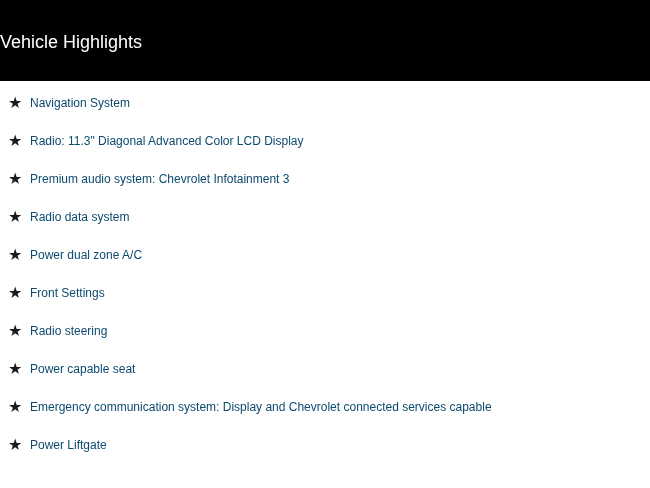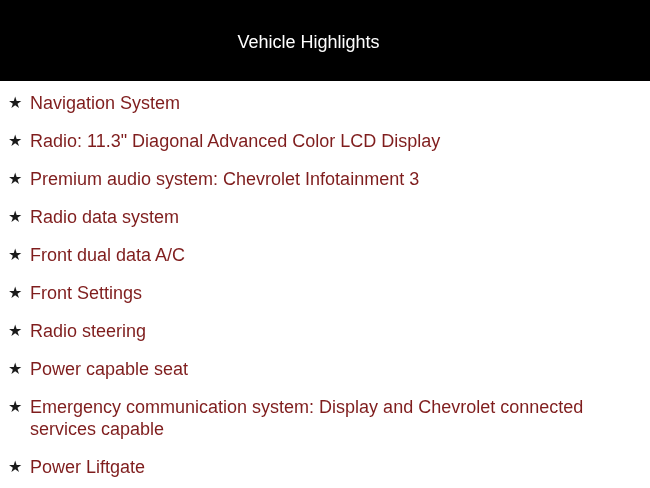--- a/index.html
+++ b/index.html
@@ -13,21 +13,21 @@
     overflow: hidden;
     font-family: "Liberation Sans", sans-serif;
   }
   .header {
     box-sizing: border-box;
     width: 650px;
     height: 81px;
     background: #000000;
     display: flex;
     align-items: center;
-    justify-content: center;
+    justify-content: flex-start;
     padding-right: 33px;
     padding-top: 3px;
   }
   .header-title {
     color: #ffffff;
     font-size: 18px;
     line-height: 22px;
     white-space: nowrap;
   }
   .list {
@@ -44,23 +44,23 @@
   .bullet {
     flex: 0 0 22px;
     width: 22px;
     font-size: 16px;
     line-height: 22px;
     color: #1a1a1a;
     text-align: left;
   }
   .item-text {
     flex: 1 1 auto;
-    font-size: 18px;
+    font-size: 12px;
     line-height: 22px;
-    color: #7f1d1d;
+    color: #0c4a6e;
   }
 </style>
 </head>
 <body>
 
 <div class="header">
   <span class="header-title">Vehicle Highlights</span>
 </div>
 
 <div class="list" id="highlights-list">
@@ -79,21 +79,21 @@
     <span class="item-text">Premium audio system: Chevrolet Infotainment 3</span>
   </div>
 
   <div class="item">
     <span class="bullet">★</span>
     <span class="item-text">Radio data system</span>
   </div>
 
   <div class="item">
     <span class="bullet">★</span>
-    <span class="item-text">Front dual data A/C</span>
+    <span class="item-text">Power dual zone A/C</span>
   </div>
 
   <div class="item">
     <span class="bullet">★</span>
     <span class="item-text">Front Settings</span>
   </div>
 
   <div class="item">
     <span class="bullet">★</span>
     <span class="item-text">Radio steering</span>

